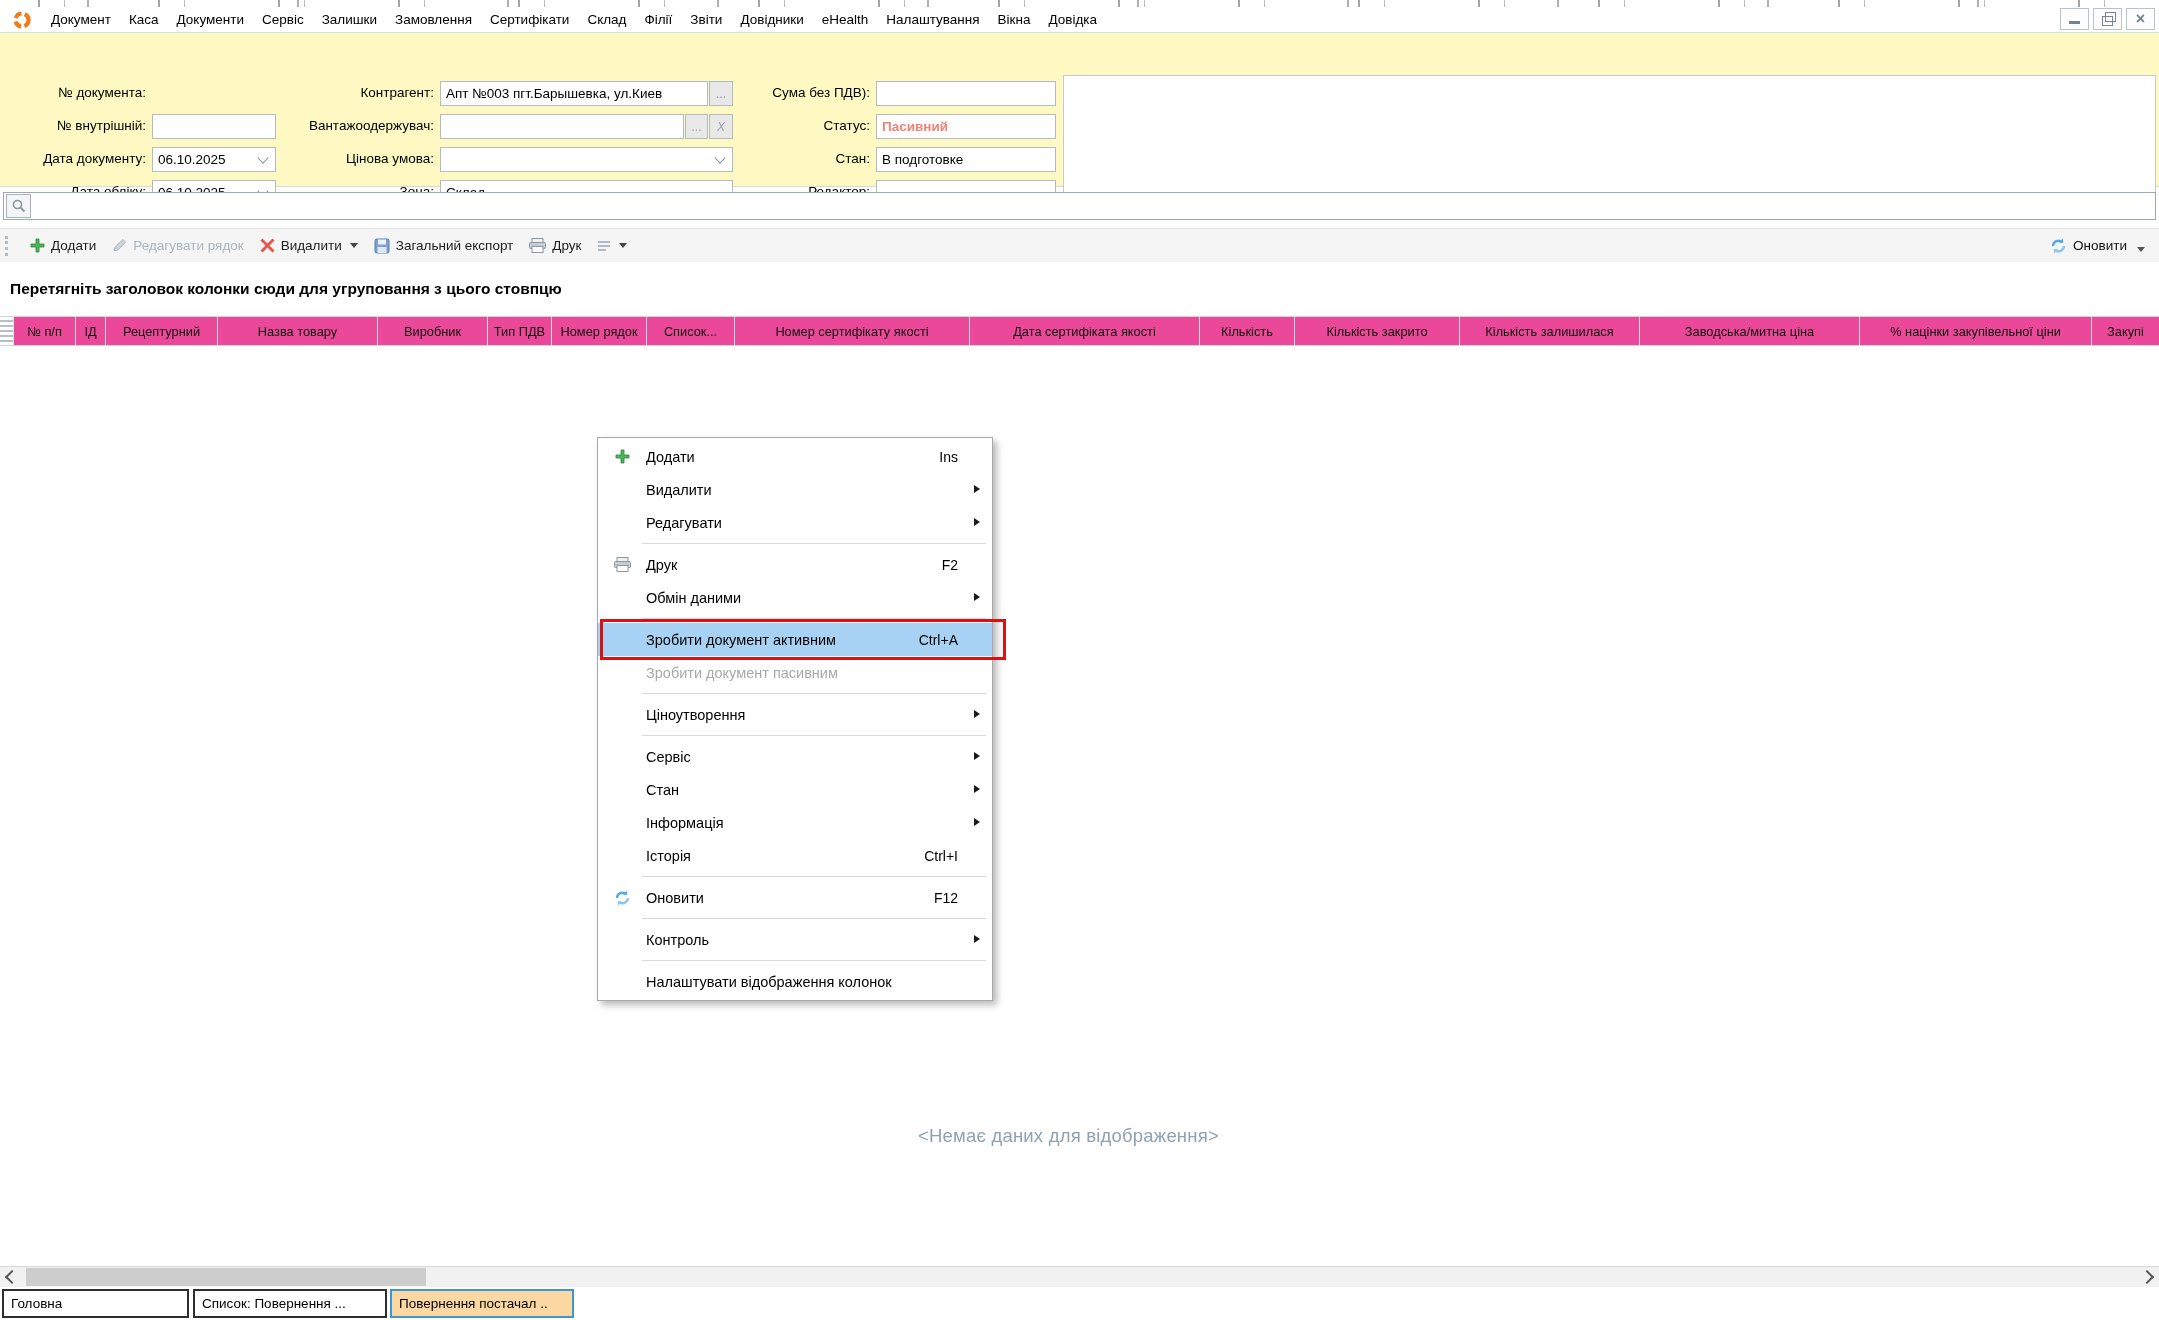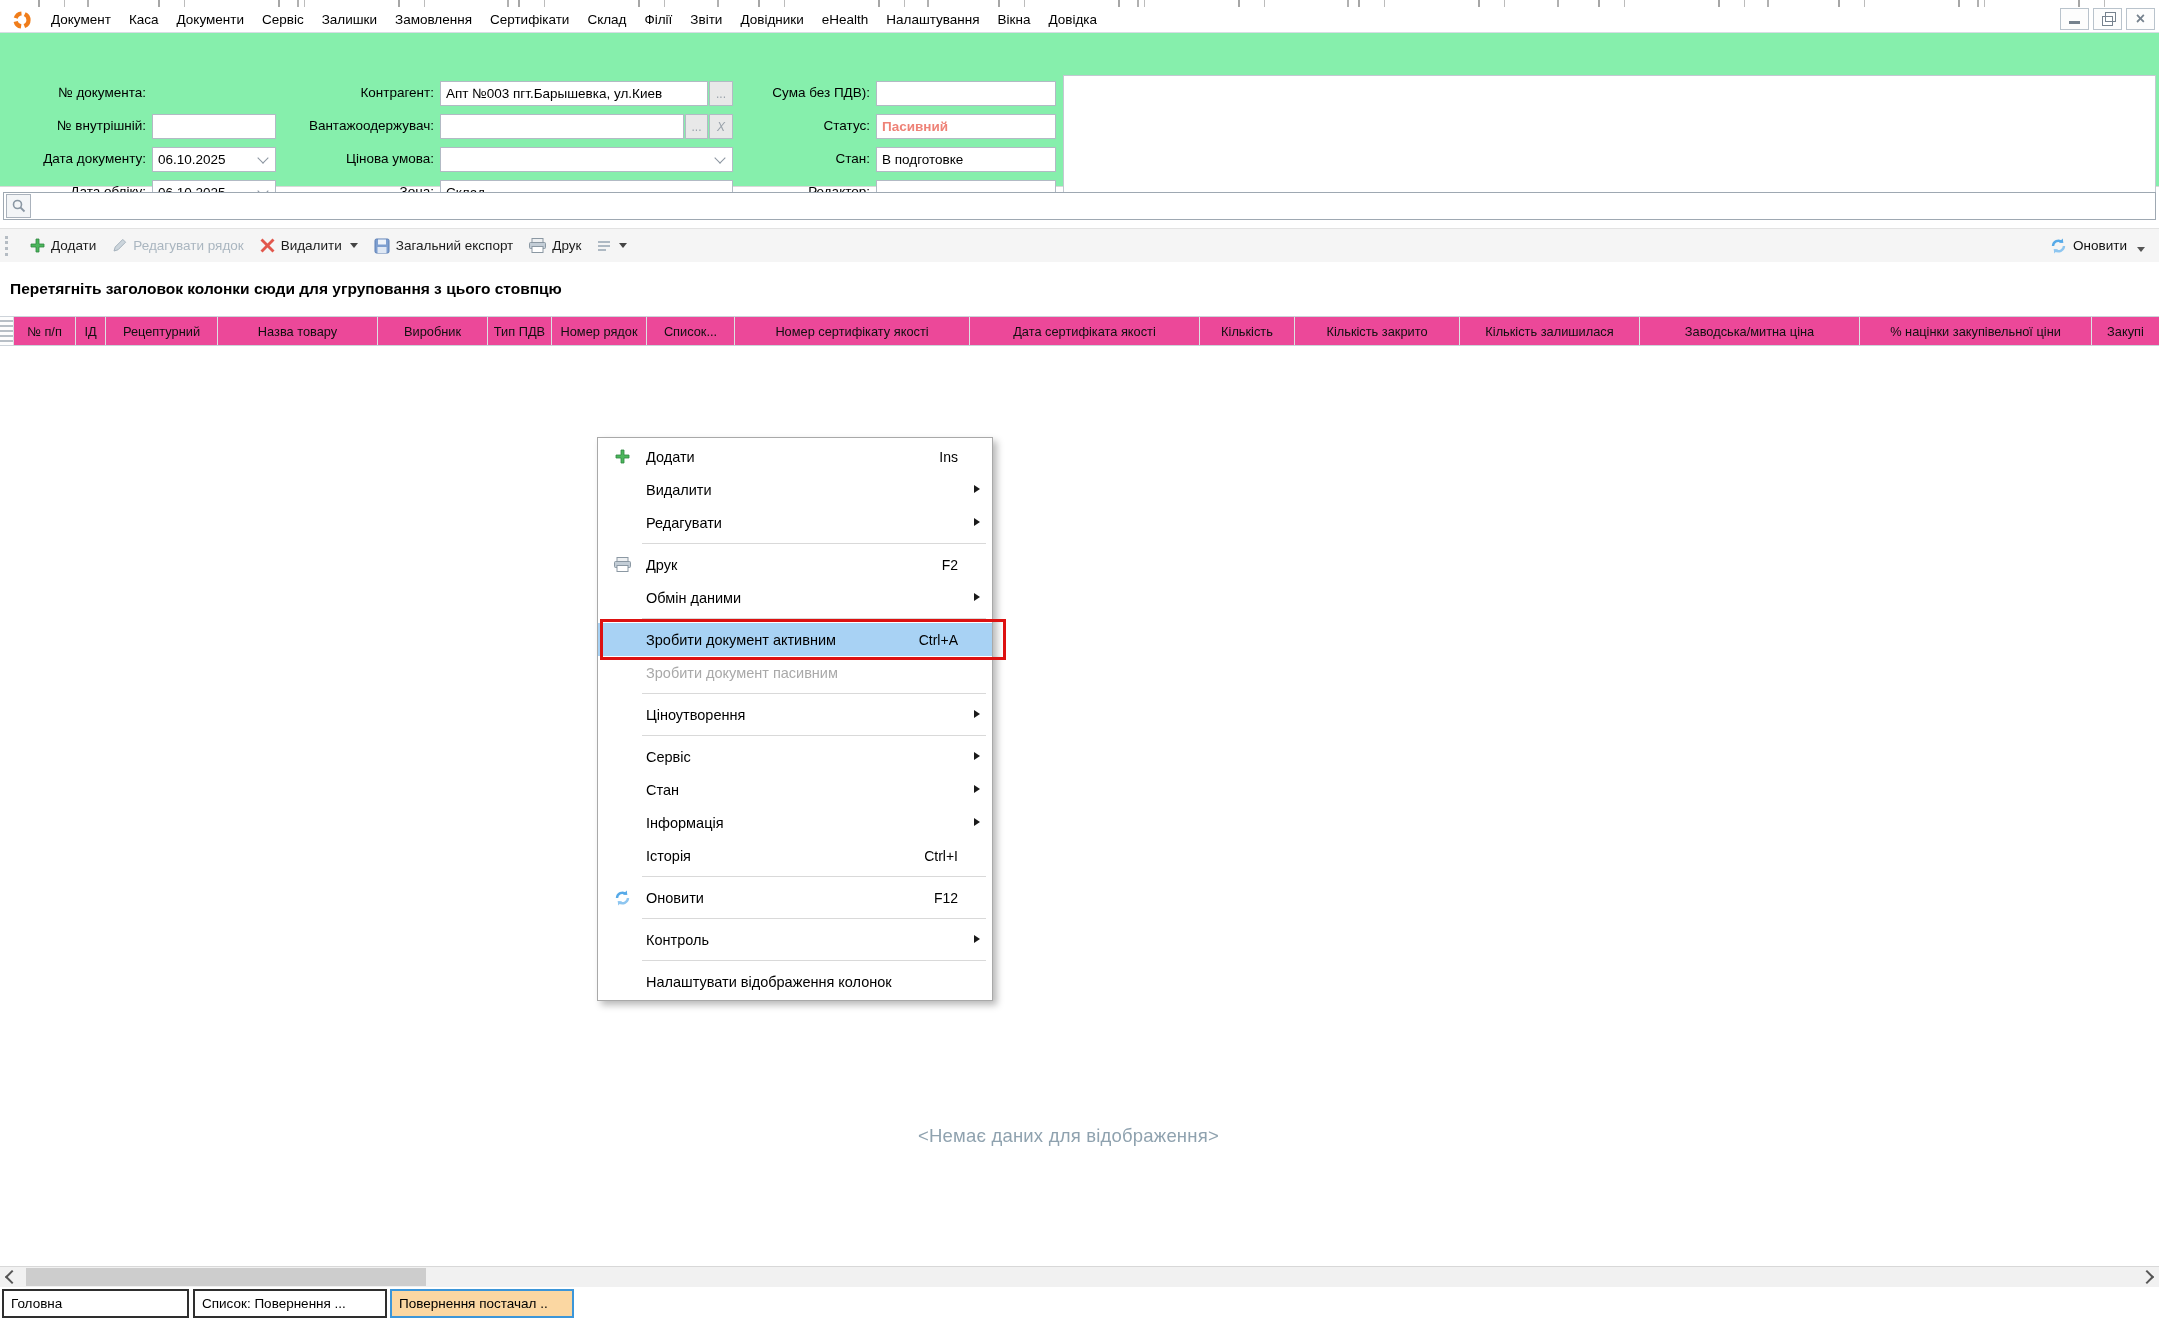--- a/index.html
+++ b/index.html
@@ -19,21 +19,21 @@
   .mitem{font-size:13.5px;padding:2px 9px;white-space:nowrap;cursor:default;}
   .winctl{position:absolute;right:4px;top:1px;display:flex;gap:4px;}
   .wbtn{width:27px;height:20px;border:1px solid #b9c3cc;background:#fdfdfd;display:flex;
         align-items:center;justify-content:center;color:#76828e;}
   .glyph-min{width:11px;height:3px;background:#76828e;margin-top:7px;}
   .glyph-restore{position:relative;width:9px;height:8px;border:1.5px solid #76828e;background:#fff;margin-top:3px;}
   .glyph-restore:before{content:"";position:absolute;left:2px;top:-5px;width:9px;height:8px;border:1.5px solid #76828e;}
   .glyph-close{font-size:16px;font-weight:bold;line-height:1;}
 
   
-  .formpanel{position:absolute;top:33px;left:0;width:2159px;height:153px;background:#86efac;
+  .formpanel{position:absolute;top:33px;left:0;width:2159px;height:153px;background:#fef9c3;
              border-bottom:1px solid #d9d9d9;}
   .lbl{position:absolute;font-size:13.5px;text-align:right;white-space:nowrap;}
   .inp{position:absolute;height:25px;box-sizing:border-box;background:#fff;border:1px solid #b2bac4;
        font-family:"Liberation Sans",sans-serif;font-size:13.5px;padding:0 5px;color:#000;}
   .combo{position:absolute;height:25px;box-sizing:border-box;background:#fff;border:1px solid #b2bac4;
        display:flex;align-items:center;font-size:13.5px;padding:0 5px;}
   .combo .val{flex:1;}
   .chev{width:7px;height:7px;border-right:1.6px solid #8b95a0;border-bottom:1.6px solid #8b95a0;
         transform:rotate(45deg);margin:-4px 3px 0 0;}
   .sqbtn{position:absolute;height:25px;box-sizing:border-box;border:1px solid #b2bac4;background:#e8e8e8;

